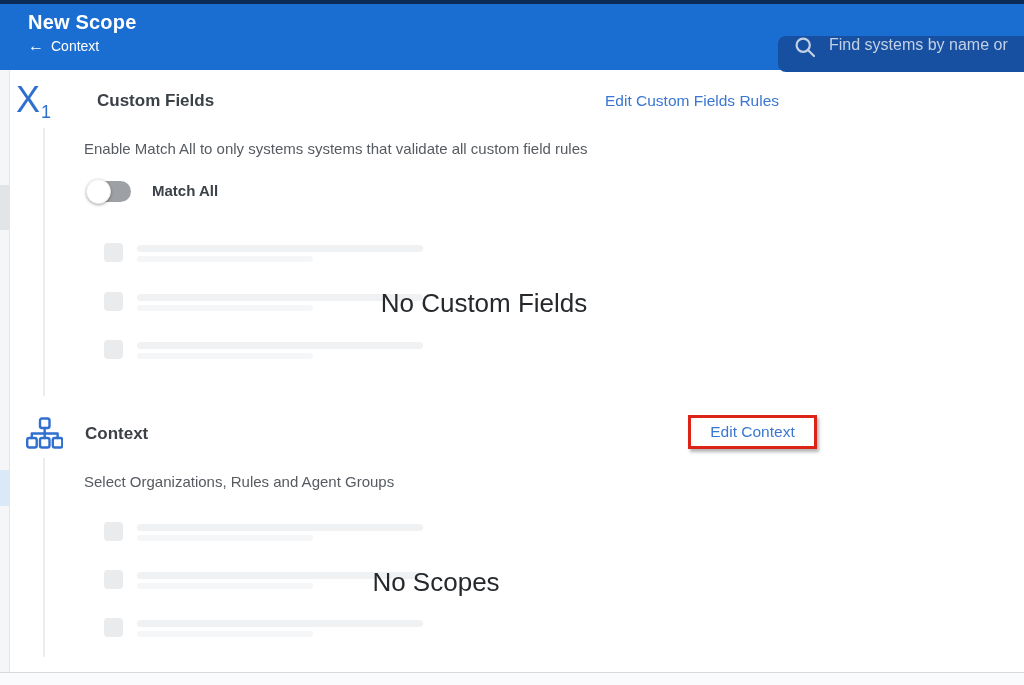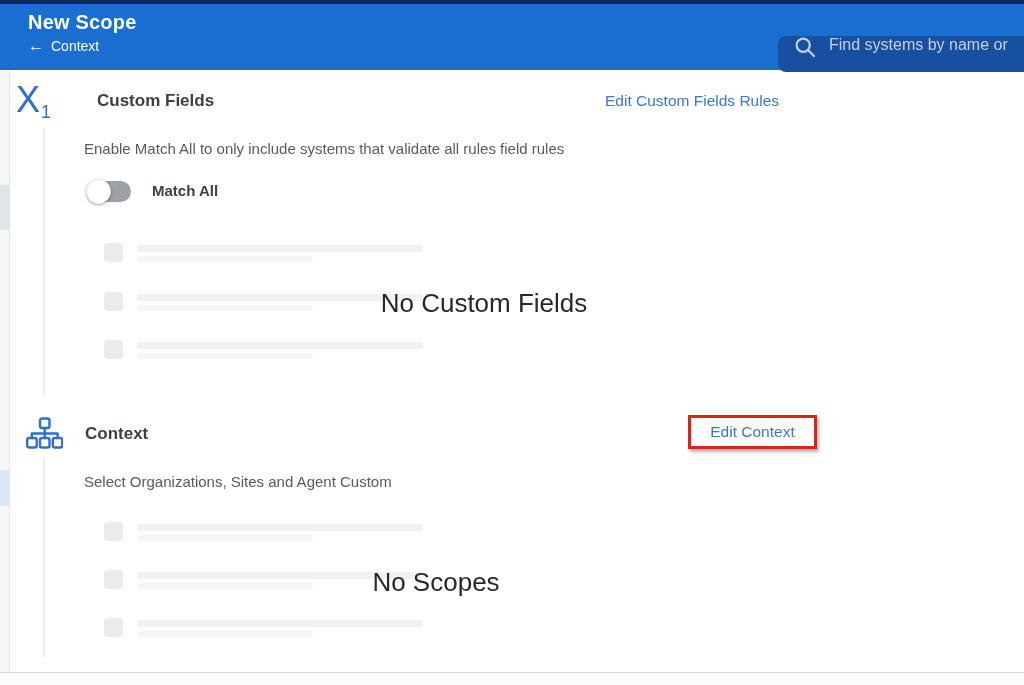--- a/index.html
+++ b/index.html
@@ -159,21 +159,21 @@
 
 <div class="timeline-seg seg1"></div>
 <div class="timeline-seg seg2"></div>
 
 <div class="x1-icon"><span>X</span><span class="sub">1</span></div>
 
 <div class="section-title" style="top:91px;margin-left:12px;">Custom Fields</div>
 
 <div class="edit-link" style="position:absolute; left:605px; top:92px;">Edit Custom Fields Rules</div>
 
-<div class="section-desc" style="top:140px;">Enable Match All to only include systems that validate all rules field rules</div>
+<div class="section-desc" style="top:140px;">Enable Match All to only systems systems that validate all custom field rules</div>
 
 <div class="toggle">
   <div class="toggle-knob"></div>
 </div>
 <div class="toggle-label">Match All</div>
 
 <div class="sk-row" style="top:243px;">
   <div class="sk-square"></div>
   <div class="sk-bar1"></div>
   <div class="sk-bar2"></div>
@@ -200,21 +200,21 @@
     <rect x="26.8" y="21" width="9.5" height="9.5" rx="2" stroke="#2f6fd0" stroke-width="2.4"></rect>
   </svg>
 </div>
 
 <div class="section-title" style="top:424px;">Context</div>
 
 <div class="annotation-box">
   <span class="edit-link">Edit Context</span>
 </div>
 
-<div class="section-desc" style="top:473px;">Select Organizations, Sites and Agent Custom</div>
+<div class="section-desc" style="top:473px;">Select Organizations, Rules and Agent Groups</div>
 
 <div class="sk-row" style="top:522px;">
   <div class="sk-square"></div>
   <div class="sk-bar1"></div>
   <div class="sk-bar2"></div>
 </div>
 <div class="sk-row" style="top:570px;">
   <div class="sk-square"></div>
   <div class="sk-bar1"></div>
   <div class="sk-bar2"></div>

